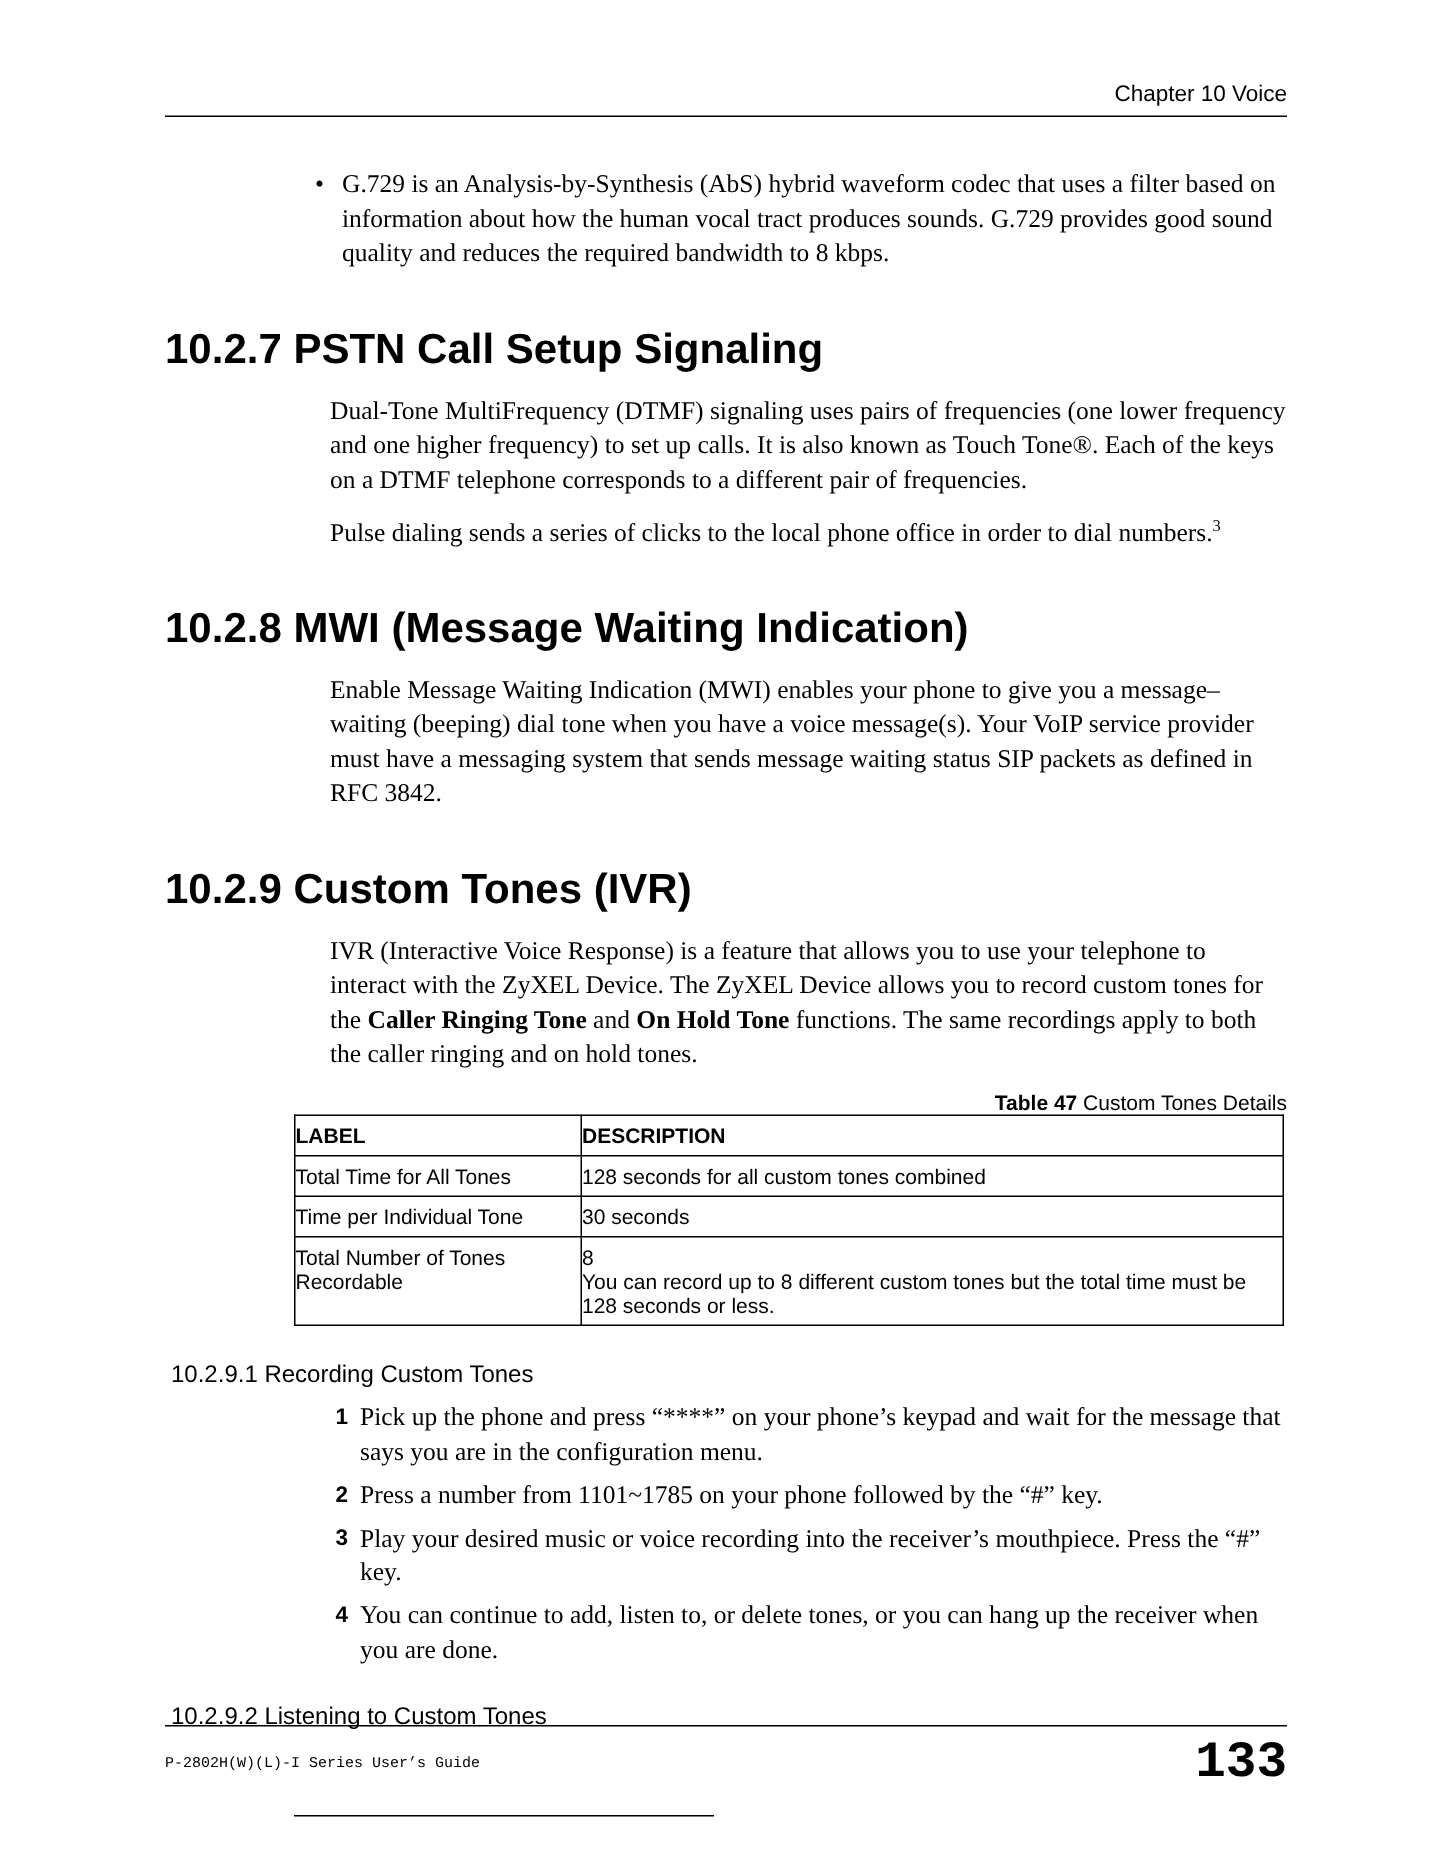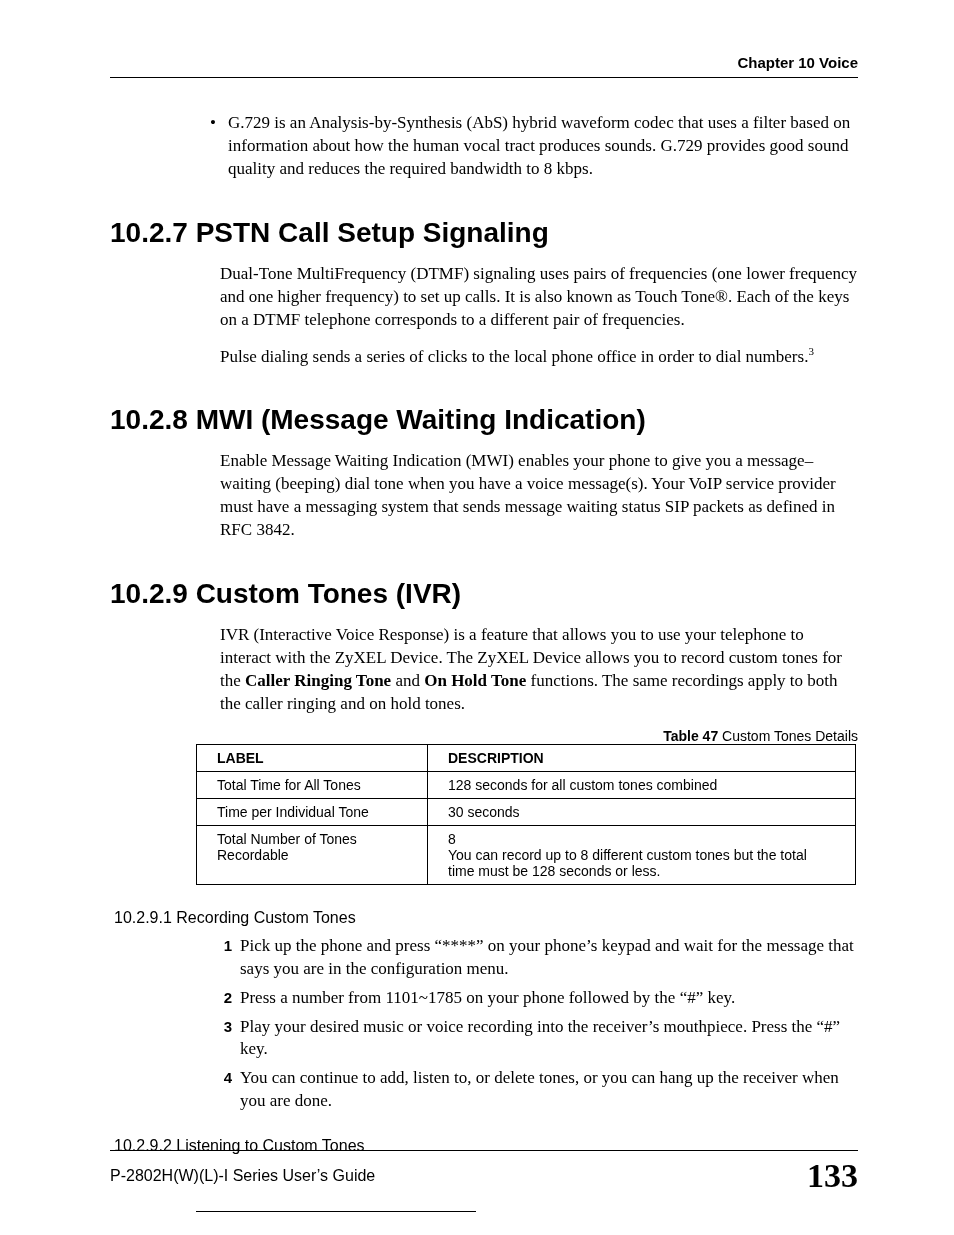--- a/index.html
+++ b/index.html
@@ -17,21 +17,20 @@
     width: 954px;
     height: 1235px;
     box-sizing: border-box;
     padding: 54px 96px 40px 110px;
   }
   .chapter-header {
     text-align: right;
     font-size: 15px;
     font-family: Arial, Helvetica, sans-serif;
     margin-bottom: 6px;
-    font-weight: bold;
   }
   .header-rule {
     border: none;
     border-top: 1.5px solid #000;
     margin: 0 0 34px 0;
   }
   .bullet-block {
     margin-left: 100px;
     font-size: 17px;
     line-height: 1.35;
@@ -69,21 +68,21 @@
   .table-caption .tbold { font-weight: bold; }
   table.details {
     margin-left: 86px;
     border-collapse: collapse;
     width: 660px;
     font-family: Arial, Helvetica, sans-serif;
     font-size: 14px;
   }
   table.details th, table.details td {
     border: 1px solid #000;
-    padding: 5px 20px;
+    padding: 5px 0;
     text-align: left;
     vertical-align: top;
   }
   table.details th {
     font-weight: bold;
   }
   .h3 {
     font-family: Arial, Helvetica, sans-serif;
     font-weight: normal;
     font-size: 16px;
@@ -130,25 +129,25 @@
     border: none;
     border-top: 1.5px solid #000;
     margin: 0 0 6px 0;
   }
   .footer-row {
     display: flex;
     justify-content: space-between;
     align-items: center;
   }
   .guide-name {
-    font-family: Liberation Sans, sans-serif;
-    font-size: 16px;
+    font-family: Liberation Mono, monospace;
+    font-size: 10px;
   }
   .page-num {
-    font-family: Liberation Serif, serif;
+    font-family: Liberation Mono, monospace;
     font-size: 34px;
     font-weight: bold;
   }
 </style>
 </head>
 <body>
 
 <div class="page">
 
   <div class="chapter-header">Chapter 10 Voice</div>

